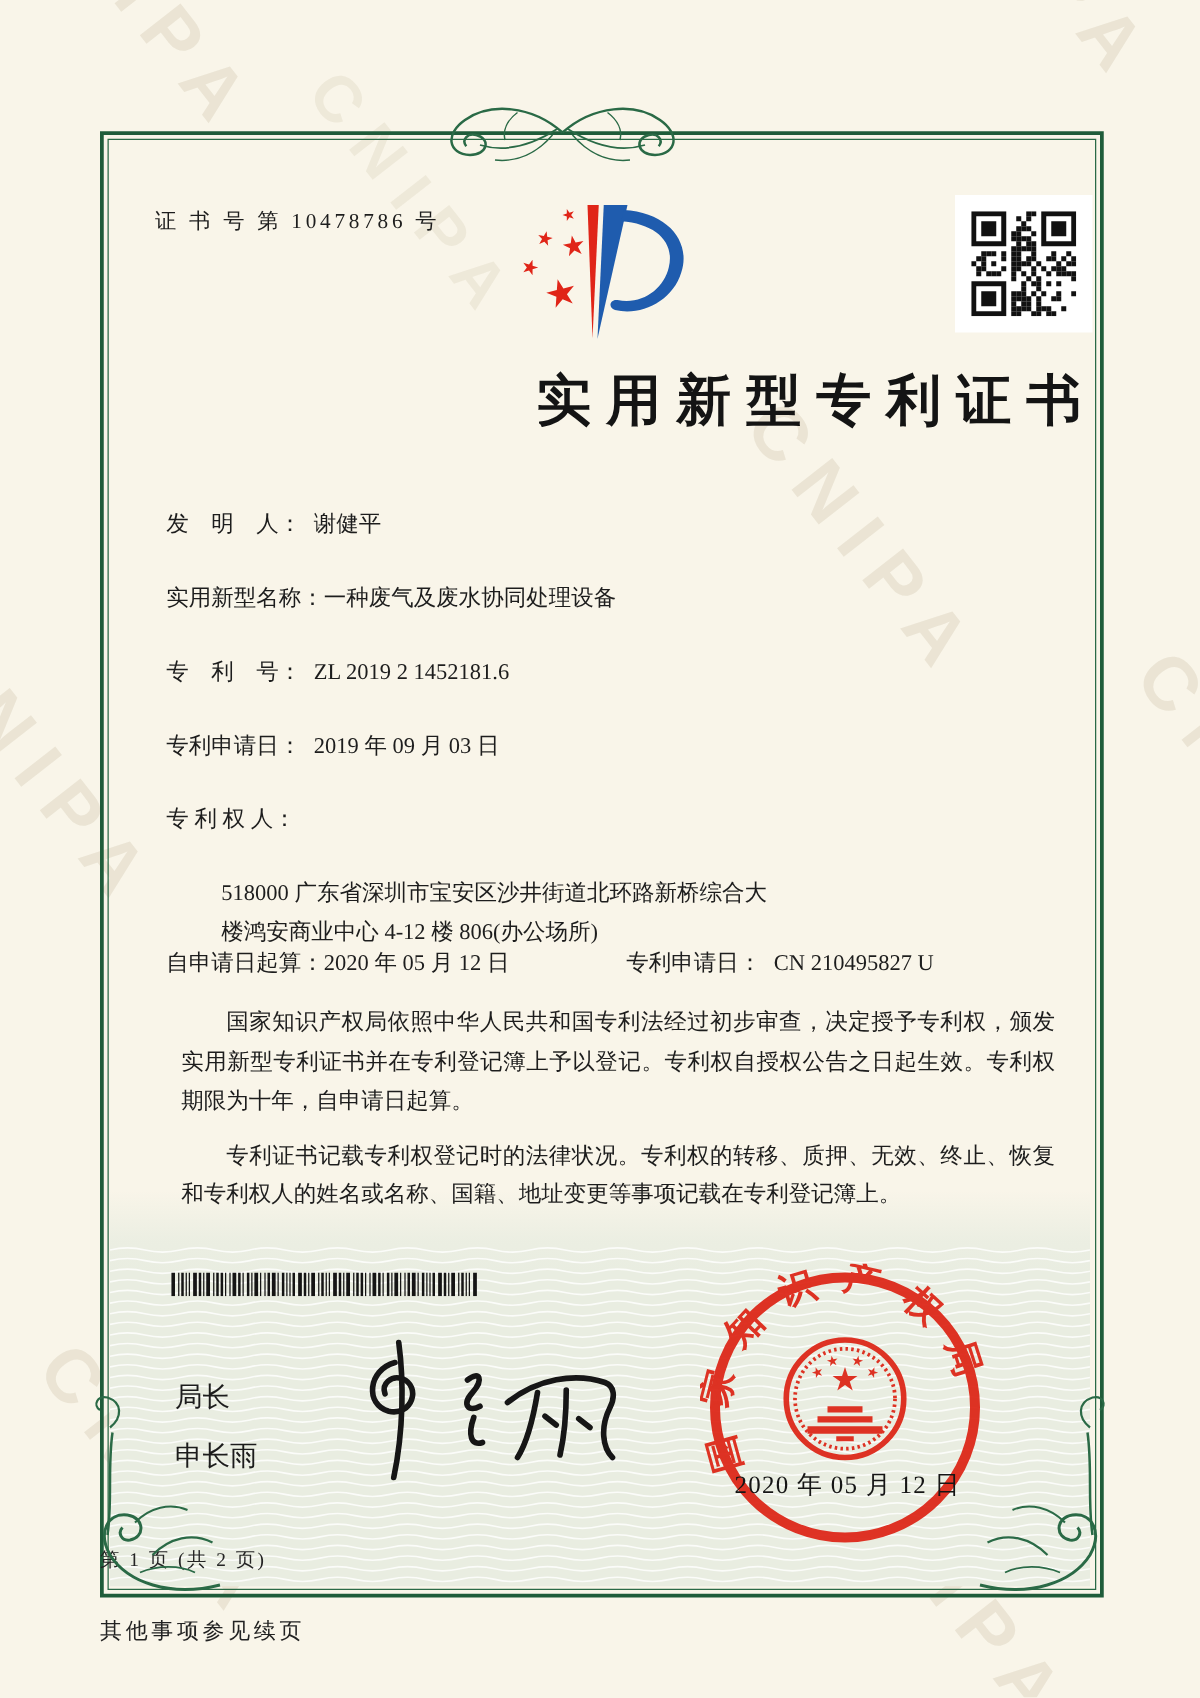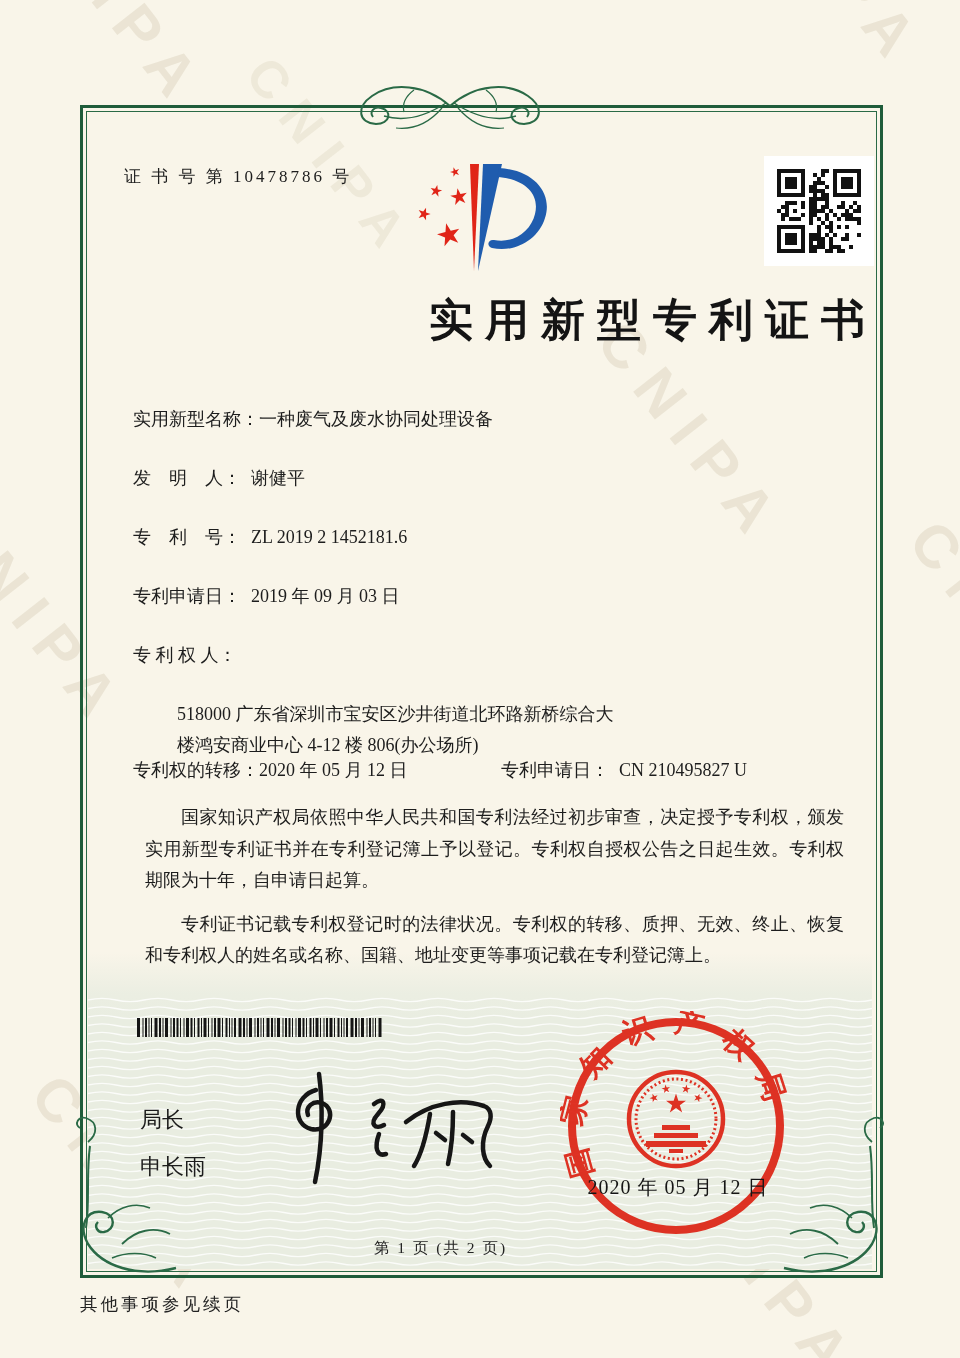--- a/index.html
+++ b/index.html
@@ -32,26 +32,26 @@
   .paras{position:absolute;left:133px;top:790px;width:723px;z-index:3;
          font-size:18px;line-height:31.5px;color:#1d1d1d;text-align:justify;}
   .paras p{margin:12px;text-indent:2em;}
   
   .greenzone{position:absolute;left:88px;top:952px;width:784px;height:317px;z-index:1;
              background:linear-gradient(180deg,rgba(233,237,225,0) 0%,rgba(233,237,225,.85) 13%,#e9ede1 21%);}
   .greenzone svg{position:absolute;left:0;top:44px;}
   
   .barcode{position:absolute;left:137px;top:1018px;z-index:3;}
   .director{position:absolute;left:140px;top:1096px;z-index:3;
-            font-family:Liberation Serif, serif;font-size:22px;color:#1c1c1c;line-height:47px;}
+            font-family:Liberation Mono, monospace;font-size:22px;color:#1c1c1c;line-height:47px;}
   .signature{position:absolute;left:278px;top:1062px;z-index:4;}
   .seal{position:absolute;left:560px;top:1011px;z-index:3;}
   .seal-date{position:absolute;left:562px;top:1174px;width:232px;text-align:center;z-index:5;
              font-size:20px;letter-spacing:1px;color:#151515;}
-  .pagenum{position:absolute;left:80px;top:1238px;width:721px;text-align:center;z-index:3;
+  .pagenum{position:absolute;left:80px;top:1238px;width:721px;z-index:3;
            font-size:15.5px;letter-spacing:2px;color:#242424;}
   .footnote{position:absolute;left:80px;top:1292px;width:797px;text-align:left;z-index:3;
             font-size:17.5px;letter-spacing:3px;color:#222;}
   .ornament-top{position:absolute;left:330px;top:76px;z-index:4;pointer-events:none;}
   .flourish{position:absolute;z-index:4;pointer-events:none;}
   .flourish-left{left:52px;top:1112px;}
   .flourish-right{left:768px;top:1112px;transform:scaleX(-1);}
   .hidden-defs{position:absolute;width:0;height:0;overflow:hidden;}
 </style>
 </head>
@@ -300,46 +300,46 @@
         <rect x="0" y="56" width="28" height="28" fill="#111"></rect>
         <rect x="4" y="60" width="20" height="20" fill="#fff"></rect>
         <rect x="8" y="64" width="12" height="12" fill="#111"></rect>
       </svg>
   </div>
 
   <div class="title">实用新型专利证书</div>
 
   <div class="fields">
     <div class="frow">
+      <span class="flabel">发　明　人：</span>
+      <span class="fvalue">谢健平</span>
+    </div>
+    <div class="frow">
       <span class="flabel">实用新型名称：</span>
       <span class="fvalue">一种废气及废水协同处理设备</span>
-    </div>
-    <div class="frow">
-      <span class="flabel">发　明　人：</span>
-      <span class="fvalue">谢健平</span>
     </div>
     <div class="frow">
       <span class="flabel">专　利　号：</span>
       <span class="fvalue">ZL 2019 2 1452181.6</span>
     </div>
     <div class="frow">
       <span class="flabel">专利申请日：</span>
       <span class="fvalue">2019 年 09 月 03 日</span>
     </div>
     <div class="frow">
       <span class="flabel">专 利 权 人：</span>
     </div>
     <div class="frow row-addr">
       <span class="fvalue">
         <span class="vline">518000 广东省深圳市宝安区沙井街道北环路新桥综合大</span>
         <span class="vline">楼鸿安商业中心 4-12 楼 806(办公场所)</span>
       </span>
     </div>
     <div class="frow">
-      <span class="flabel">专利权的转移：</span>
+      <span class="flabel">自申请日起算：</span>
       <span class="gval1">2020 年 05 月 12 日</span>
       <span class="flabel">专利申请日：</span>
       <span>CN 210495827 U</span>
     </div>
   </div>
 
   <div class="paras">
     <p>国家知识产权局依照中华人民共和国专利法经过初步审查，决定授予专利权，颁发实用新型专利证书并在专利登记簿上予以登记。专利权自授权公告之日起生效。专利权期限为十年，自申请日起算。</p>
     <p>专利证书记载专利权登记时的法律状况。专利权的转移、质押、无效、终止、恢复和专利权人的姓名或名称、国籍、地址变更等事项记载在专利登记簿上。</p>
   </div>

